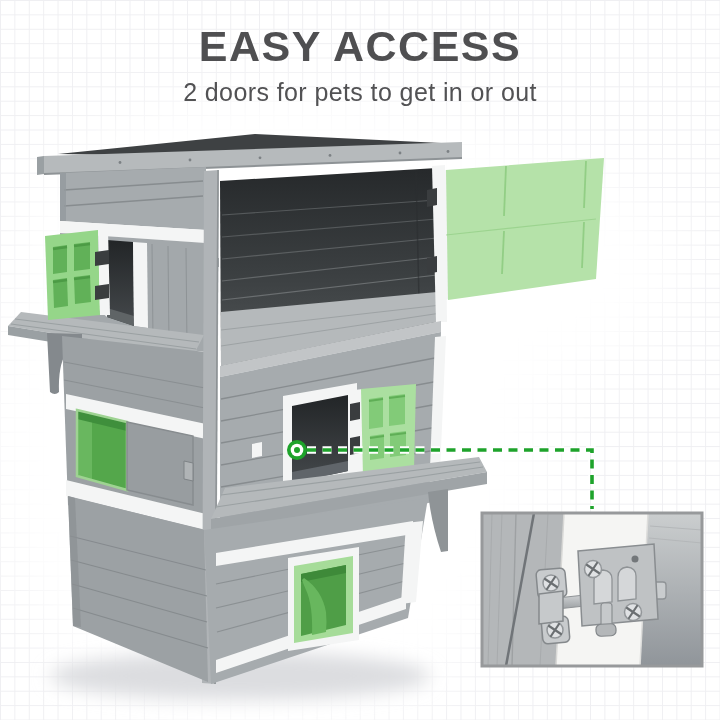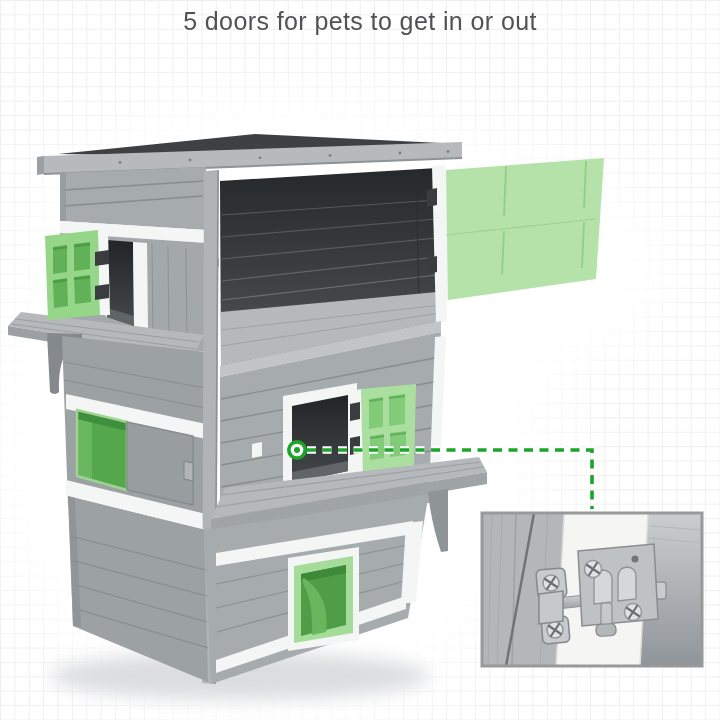--- a/index.html
+++ b/index.html
@@ -44,21 +44,22 @@
   .steel{fill:var(--steel,#c8cbcd);stroke:#85898c;stroke-width:1.5;}
   .screwHead{fill:var(--steel_light,#e0e2e4);stroke:#93979a;stroke-width:1.5;}
   .screwX{stroke:#6b6f72;stroke-width:2.2;stroke-linecap:round;}
 </style>
 </head>
 <body>
 
 <div class="page">
 
   <div class="hdr">
-    <p>5 doors for pets to get in or out</p>
+    <h1>EASY ACCESS</h1>
+    <p>2 doors for pets to get in or out</p>
   </div>
 
   <svg width="720" height="720" viewBox="0 0 720 720">
     <defs>
       <filter id="soft" x="-40%" y="-40%" width="180%" height="180%">
           <feGaussianBlur stdDeviation="32"></feGaussianBlur>
         </filter>
       <filter id="soft2" x="-40%" y="-40%" width="180%" height="180%">
           <feGaussianBlur stdDeviation="9"></feGaussianBlur>
         </filter>

